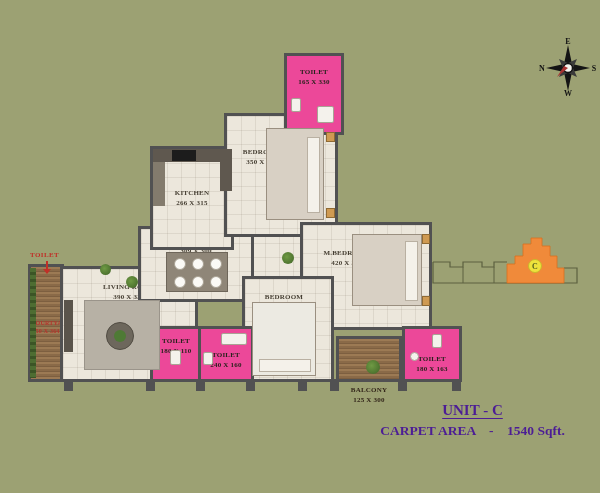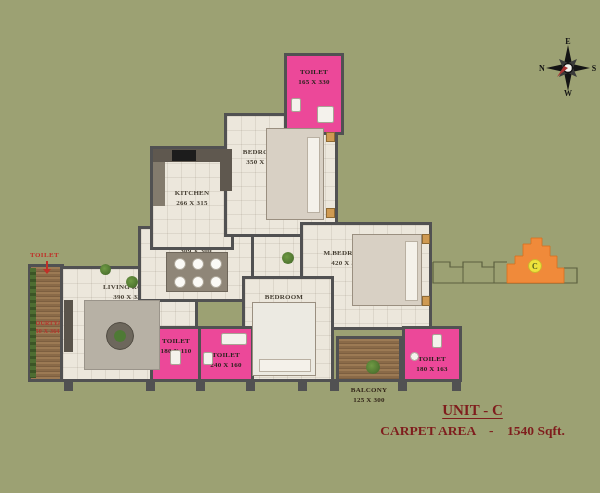--- a/index.html
+++ b/index.html
@@ -70,21 +70,21 @@
   .stub{position:absolute;width:9px;height:12px;background:#515152;}
 
   
   .entry{position:absolute;left:30px;top:251px;color:#c03028;
          font-size:7px;font-weight:bold;letter-spacing:.4px;}
   .entry-arrow{position:absolute;left:46px;top:261px;width:2px;height:8px;background:#c03028;}
   .entry-arrow::after{content:"";position:absolute;left:-3px;top:8px;
          border:4px solid transparent;border-top:5px solid #c03028;}
 
   
-  .info{position:absolute;top:402px;right:10px;width:235px;text-align:center;color:#7f1d1d;}
+  .info{position:absolute;top:402px;right:10px;width:235px;text-align:center;color:#4c1d95;}
   .info .title{font-size:15px;font-weight:bold;text-decoration:underline;
                text-underline-offset:3px;margin-bottom:4px;}
   .info .line{font-size:13.5px;font-weight:bold;line-height:1.25;white-space:pre;}
 
   svg text{font-family:"Liberation Serif",serif;}
 </style>
 </head>
 <body>
 
 <div class="stage">

